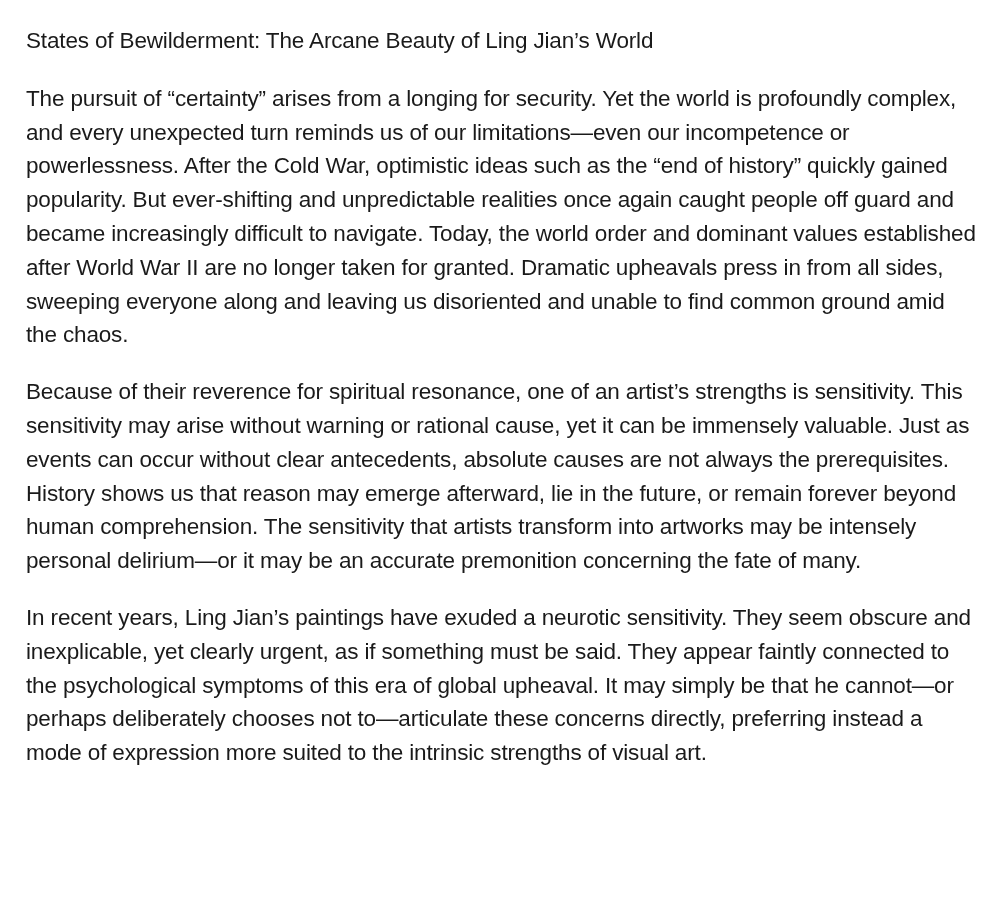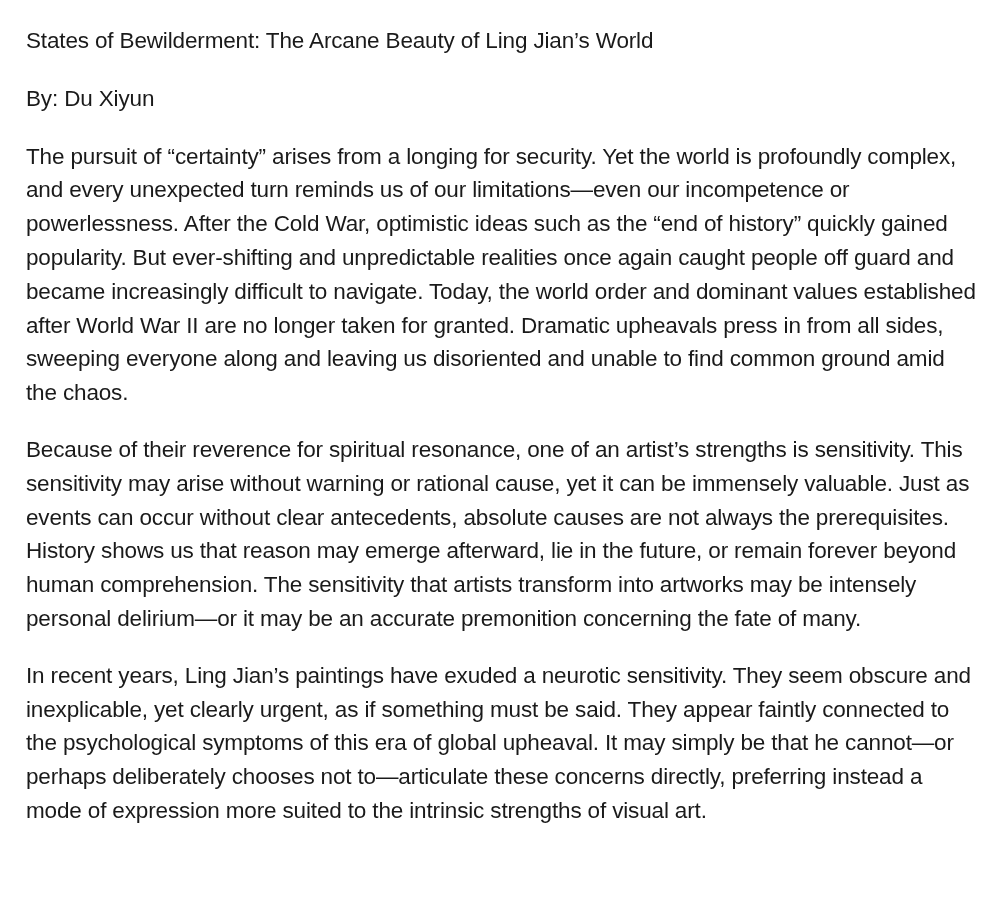--- a/index.html
+++ b/index.html
@@ -27,17 +27,16 @@
     }
     .title { margin-bottom: 24px; }
     .byline { margin-bottom: 24px; }
     .para { margin-bottom: 23px; }
   </style>
 </head>
 <body>
 
 <div class="doc">
   <p class="title">States of Bewilderment: The Arcane Beauty of Ling Jian’s World</p>
-  <p class="byline">By: Du Xiyun</p>
   <p class="para">The pursuit of “certainty” arises from a longing for security. Yet the world is profoundly complex, and every unexpected turn reminds us of our limitations—even our incompetence or powerlessness. After the Cold War, optimistic ideas such as the “end of history” quickly gained popularity. But ever-shifting and unpredictable realities once again caught people off guard and became increasingly difficult to navigate. Today, the world order and dominant values established after World War II are no longer taken for granted. Dramatic upheavals press in from all sides, sweeping everyone along and leaving us disoriented and unable to find common ground amid the chaos.</p>
   <p class="para">Because of their reverence for spiritual resonance, one of an artist’s strengths is sensitivity. This sensitivity may arise without warning or rational cause, yet it can be immensely valuable. Just as events can occur without clear antecedents, absolute causes are not always the prerequisites. History shows us that reason may emerge afterward, lie in the future, or remain forever beyond human comprehension. The sensitivity that artists transform into artworks may be intensely personal delirium—or it may be an accurate premonition concerning the fate of many.</p>
   <p class="para">In recent years, Ling Jian’s paintings have exuded a neurotic sensitivity. They seem obscure and inexplicable, yet clearly urgent, as if something must be said. They appear faintly connected to the psychological symptoms of this era of global upheaval. It may simply be that he cannot—or perhaps deliberately chooses not to—articulate these concerns directly, preferring instead a mode of expression more suited to the intrinsic strengths of visual art.</p>
 </div>
 
 </body></html>

